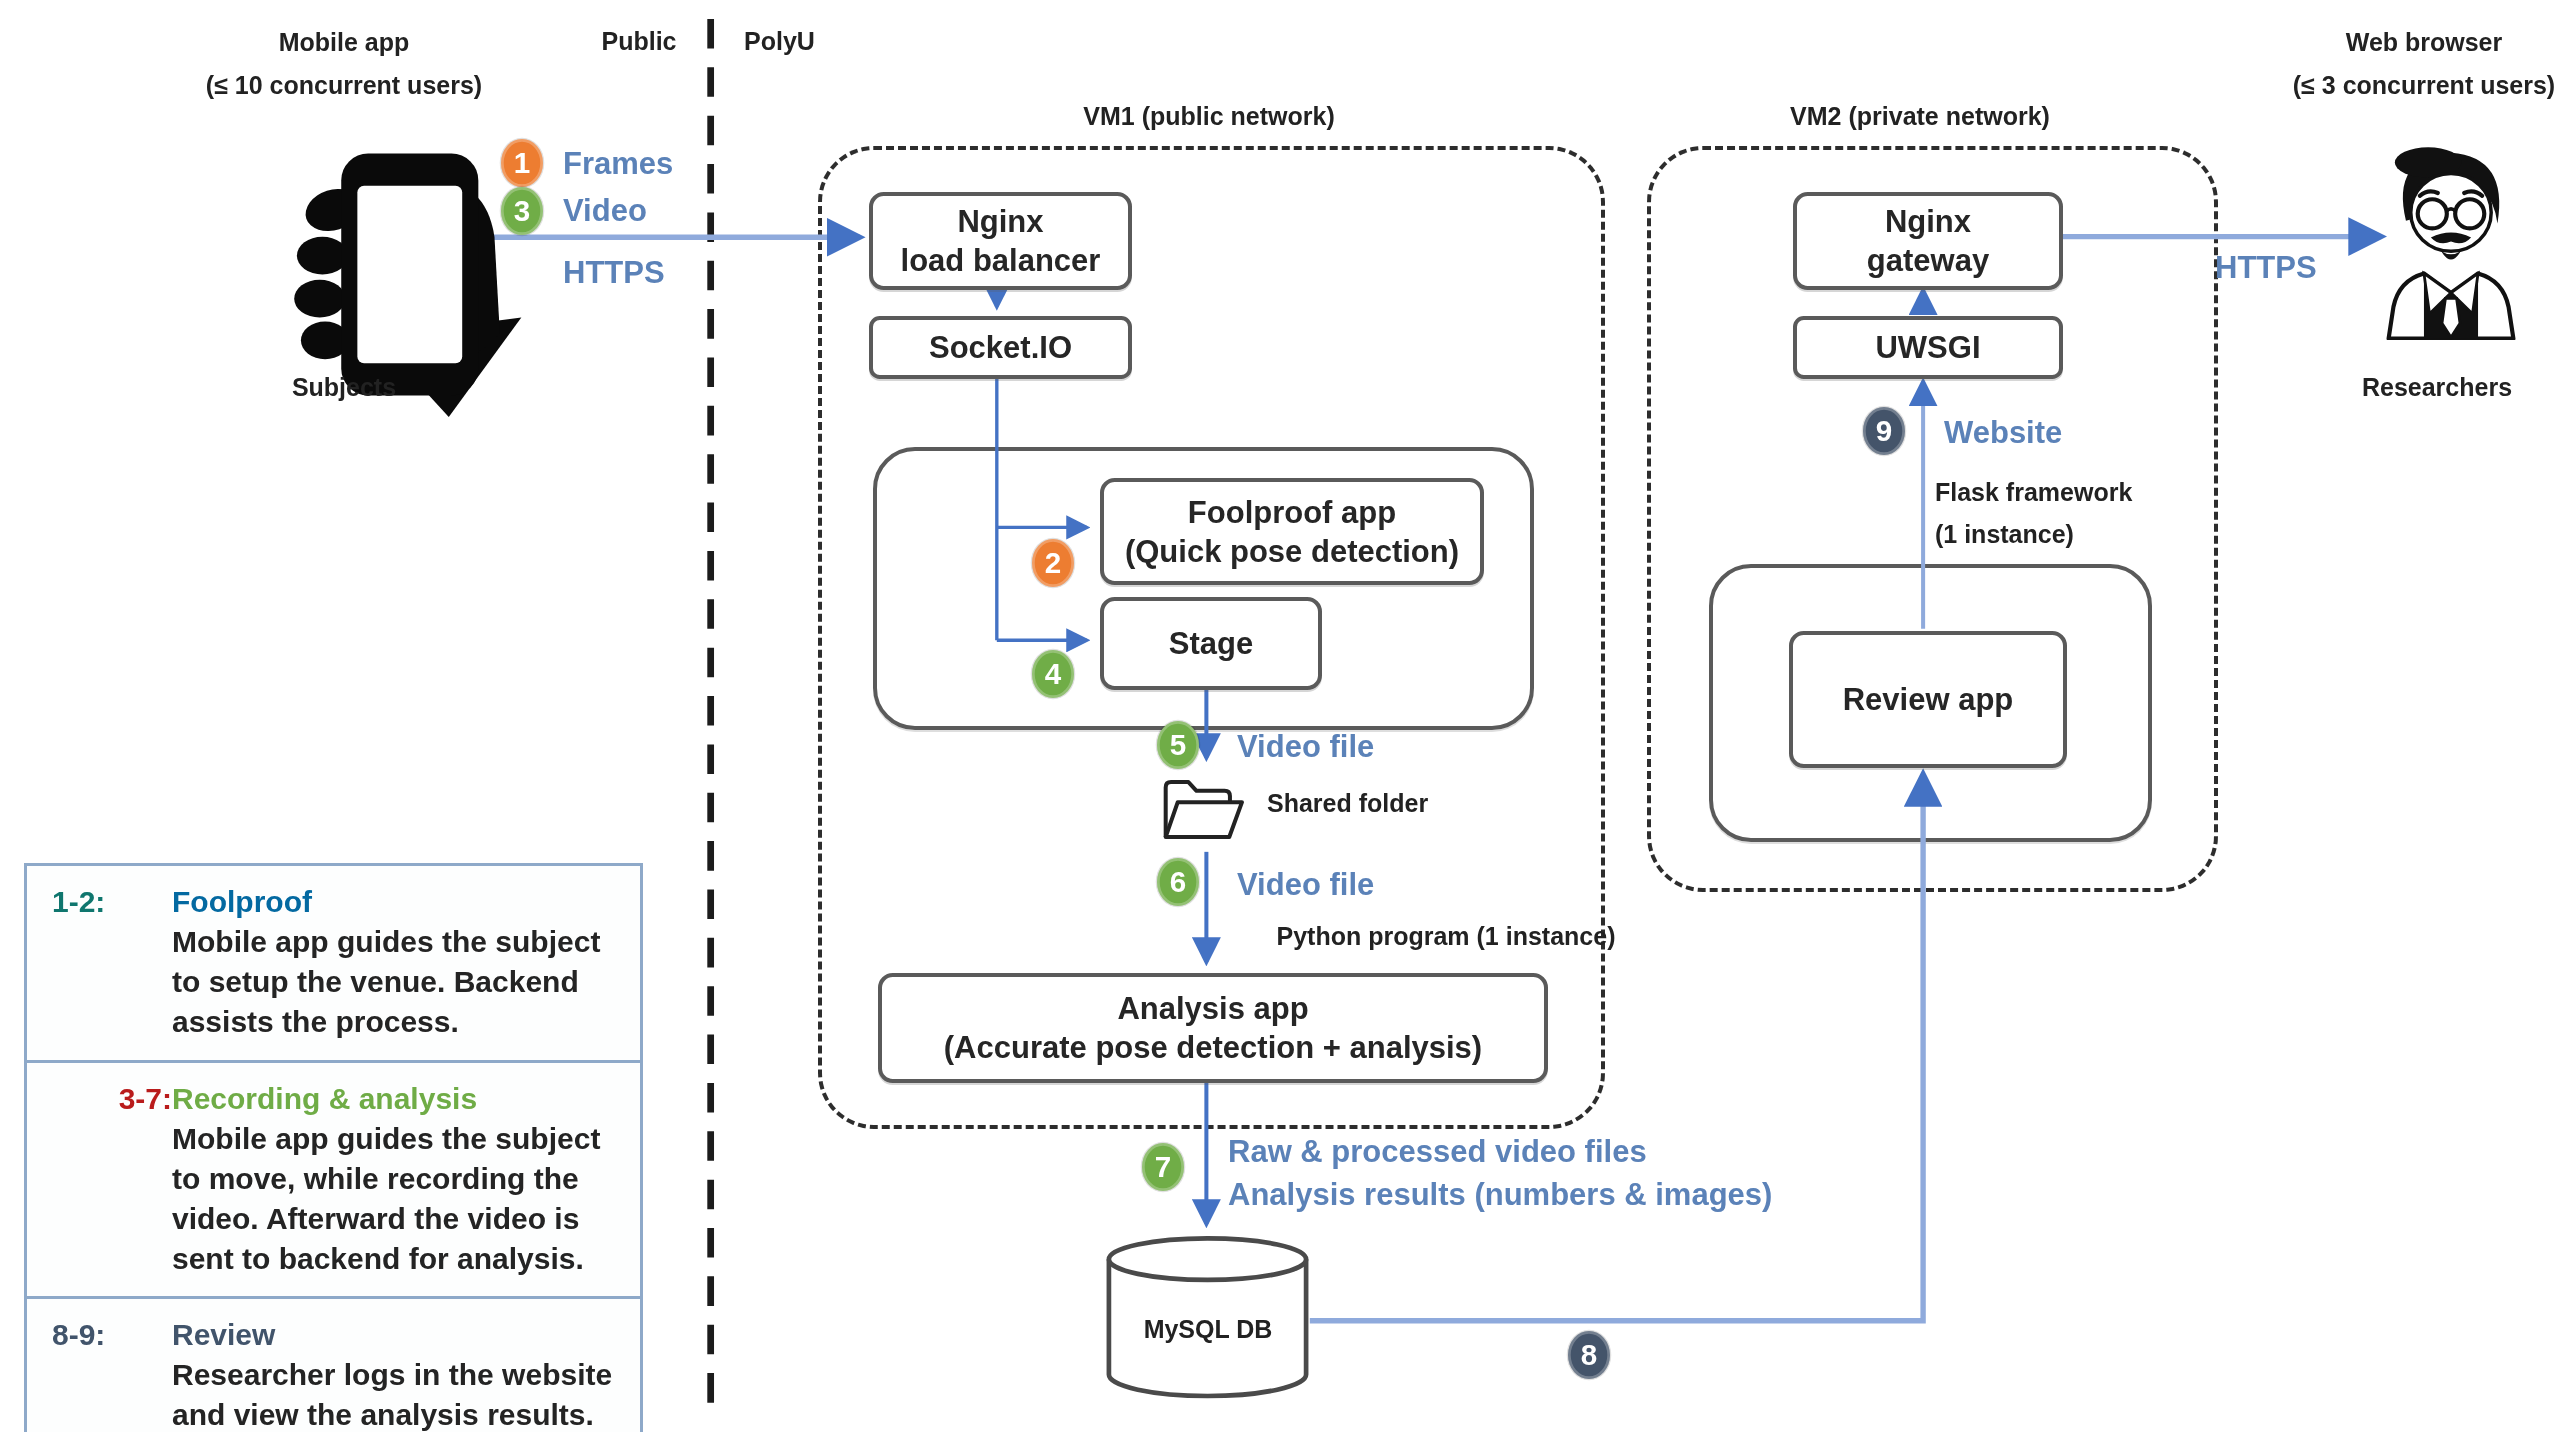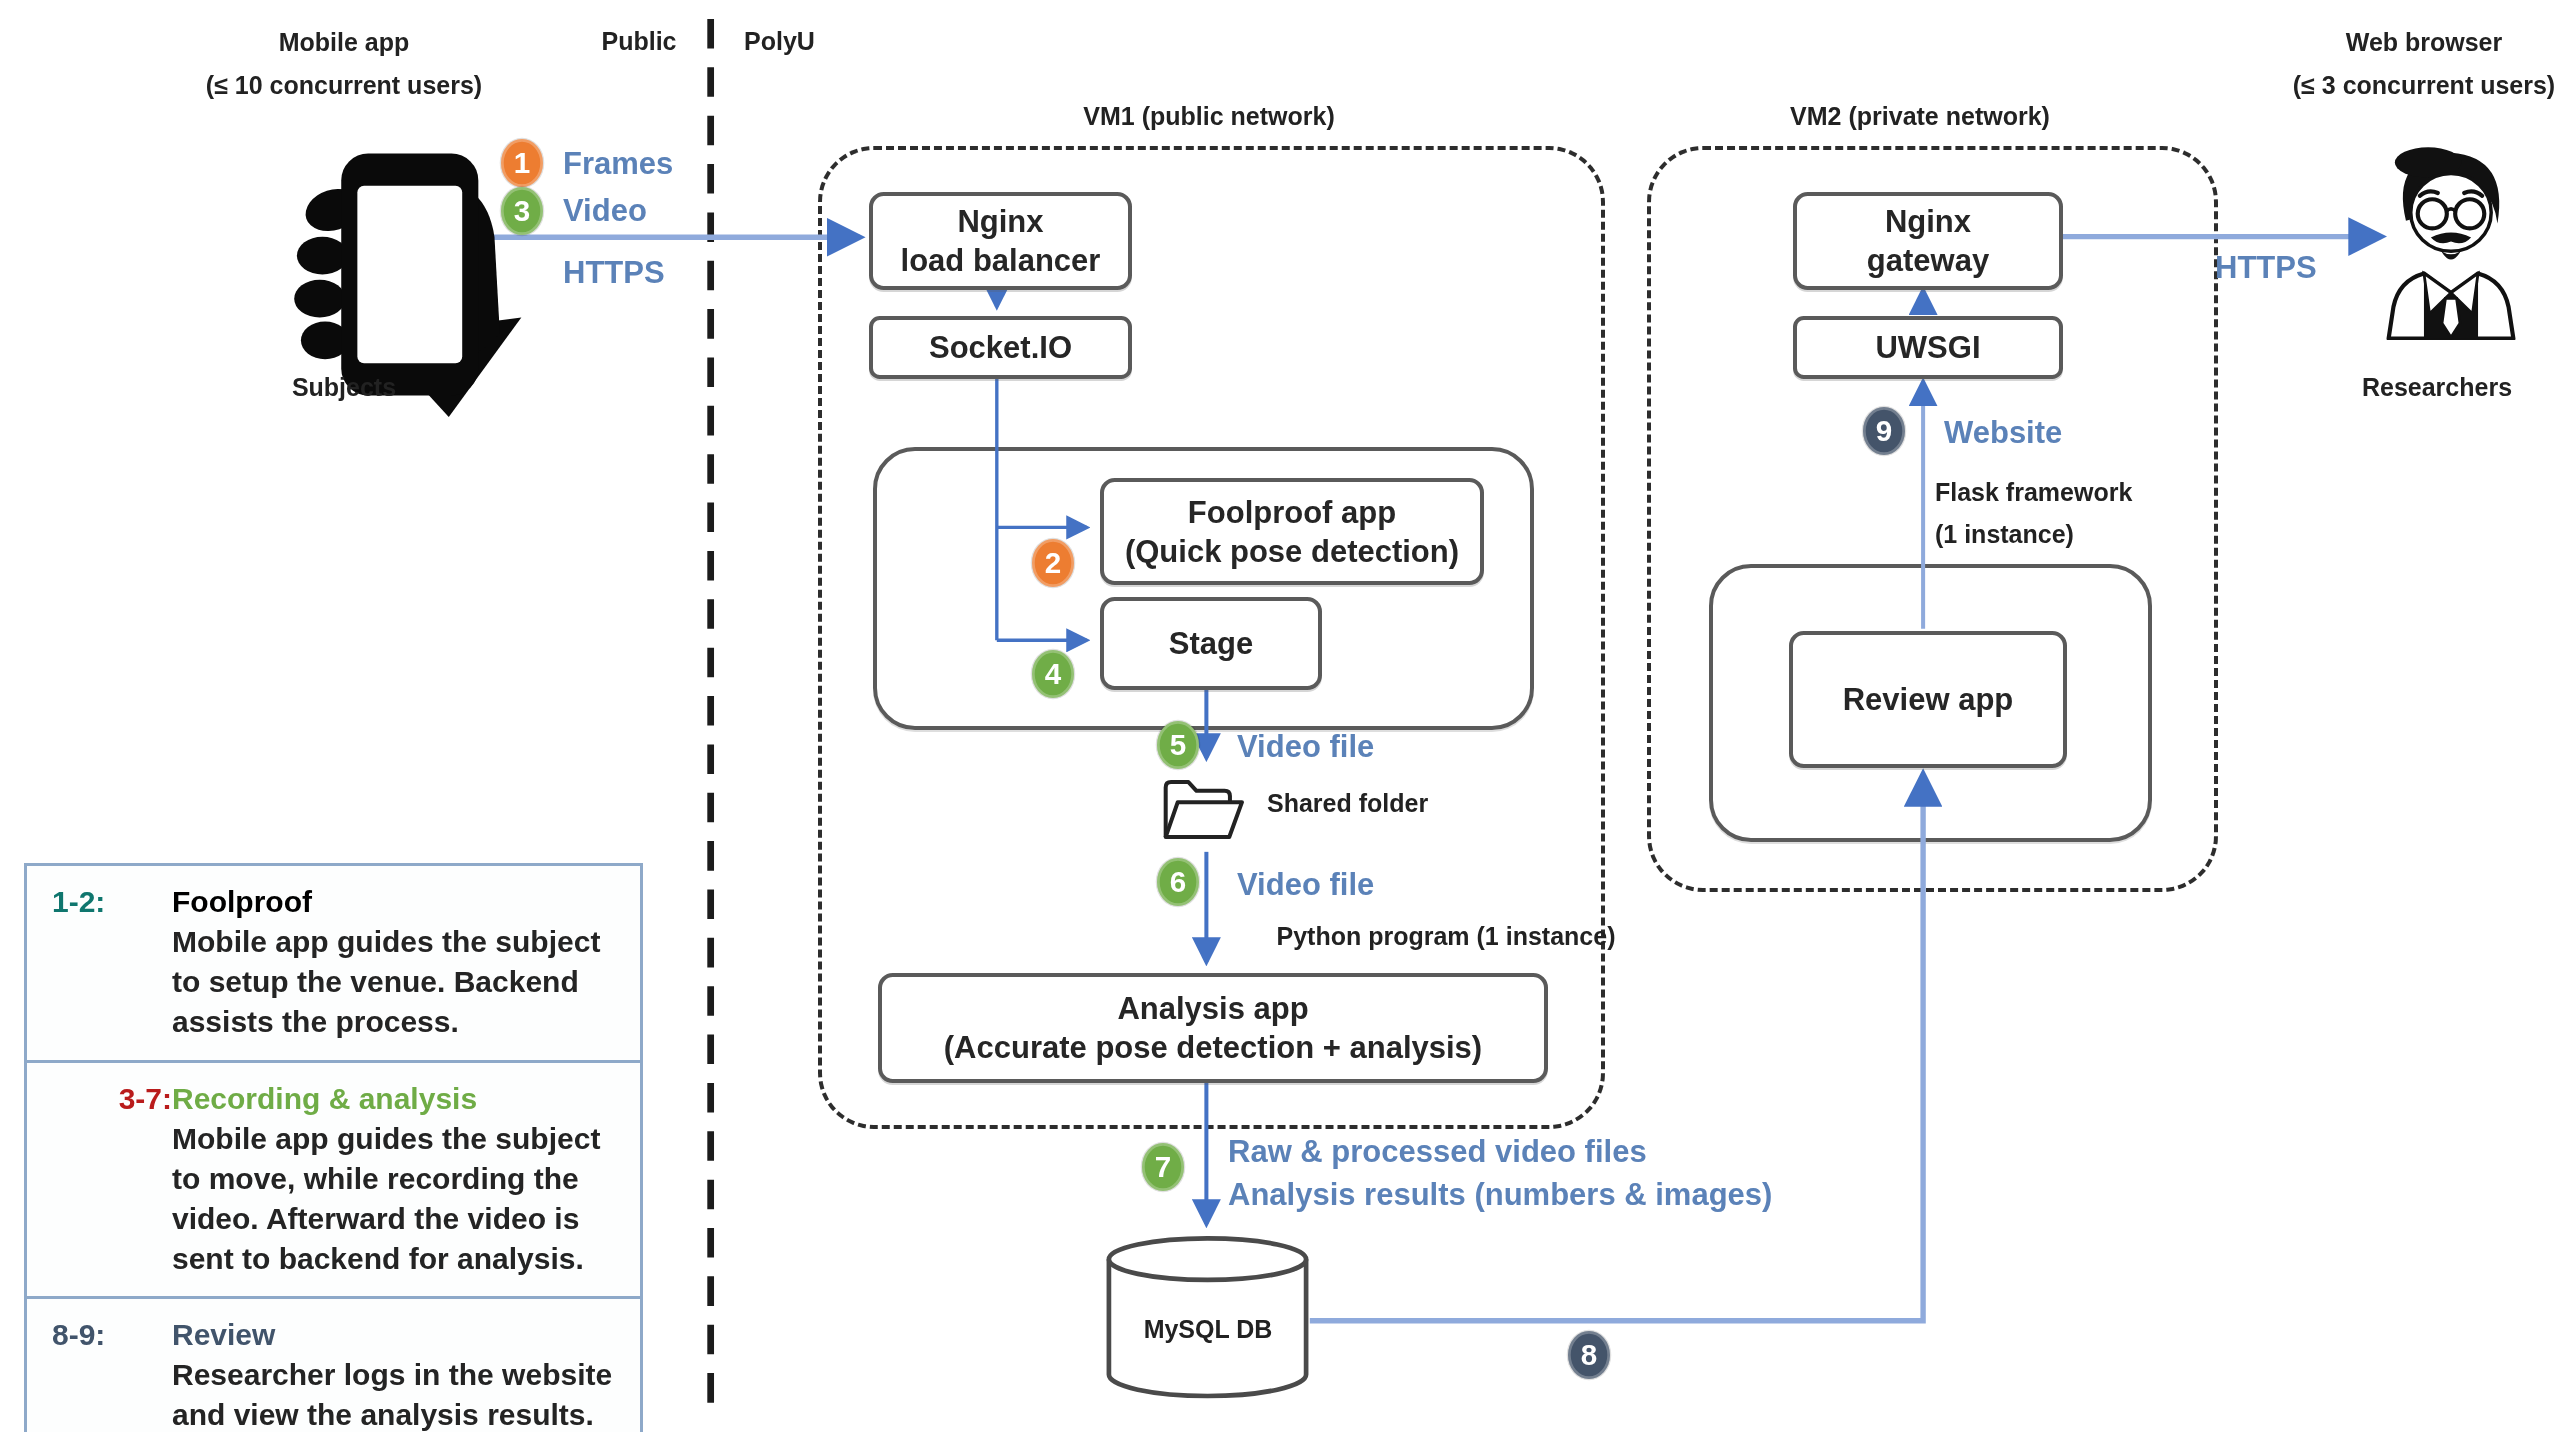--- a/index.html
+++ b/index.html
@@ -201,21 +201,21 @@
       <path d="M184,204 L145,232 L176,262 Z" fill="#ffffff" stroke="#111" stroke-width="4"></path>
       <path d="M137,240 L153,240 L158,276 L145,296 L132,276 Z" fill="#ffffff" stroke="#111" stroke-width="4"></path>
     </svg>
   </div>
   <div class="lbl c" style="left:2437px;top:373px;">Researchers</div>
 
   <div class="legend">
     <div class="lrow">
       <div class="lkey" style="color: #0f766e;">1-2:</div>
       <div class="lbody">
-        <div class="ltitle" style="color: #000000;">Foolproof</div>
+        <div class="ltitle" style="color: #0369a1;">Foolproof</div>
         <div>Mobile app guides the subject</div>
         <div>to setup the venue. Backend</div>
         <div>assists the process.</div>
       </div>
     </div>
     <div class="lrow">
       <div class="lkey" style="color: #b91c1c; text-align: right;">3-7:</div>
       <div class="lbody">
         <div class="ltitle" style="color: rgb(111, 172, 70);">Recording &amp; analysis</div>
         <div>Mobile app guides the subject</div>

